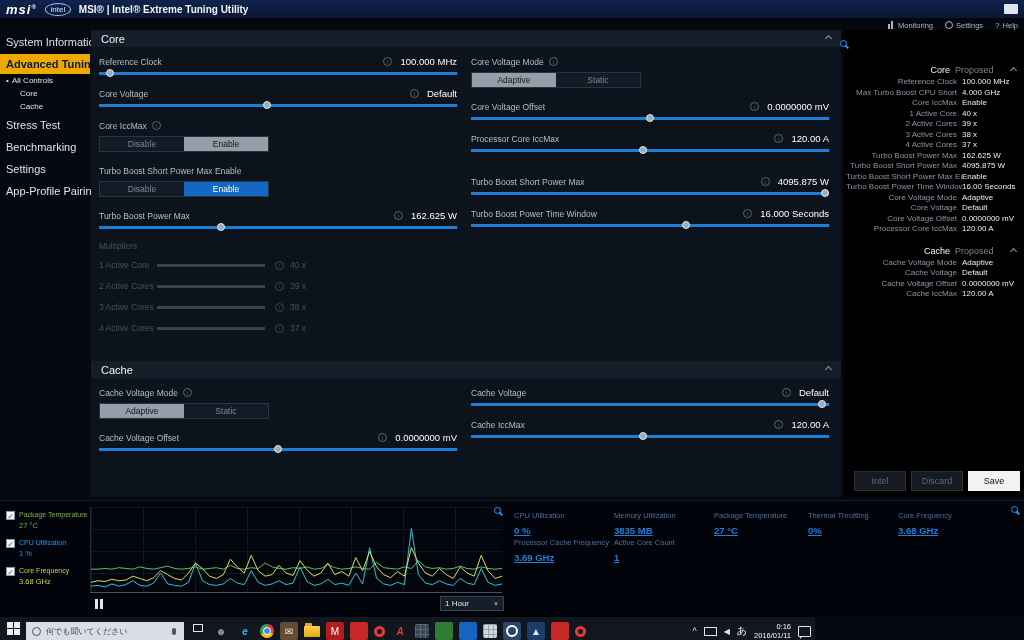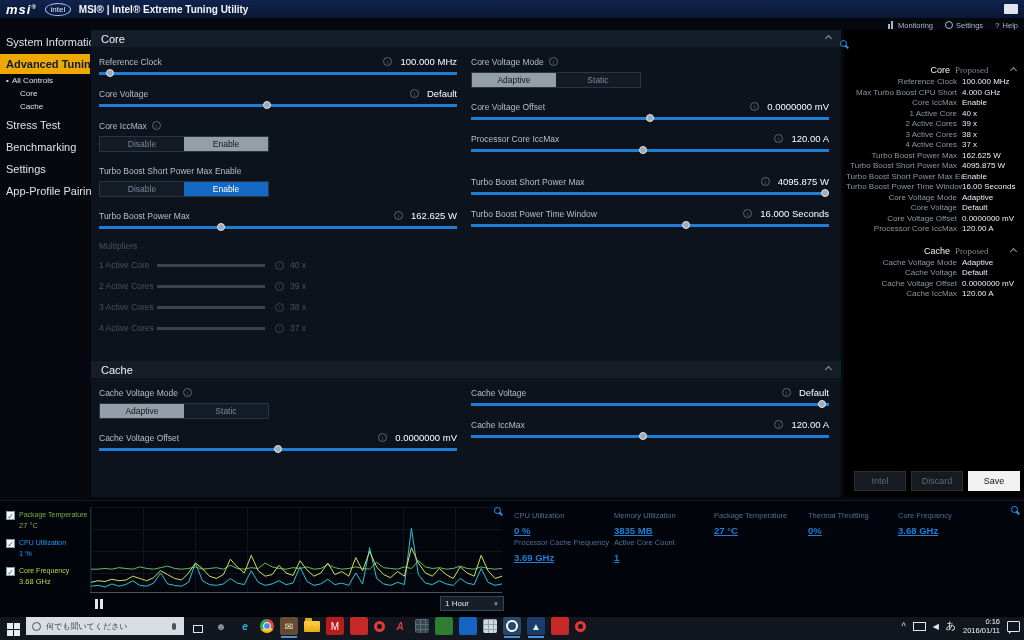--- a/index.html
+++ b/index.html
@@ -68,21 +68,21 @@
 
   
   .right-panel { position:absolute; top:30px; left:844px; width:180px; height:467px; background:#000; }
   .rp-tool { position:absolute; top:3px; right:4px; }
   .mag { width:7px; height:7px; border:1.5px solid #2196f3; border-radius:50%; position:relative; display:inline-block; cursor:pointer; }
   .mag::after { content:""; position:absolute; width:4px; height:1.5px; background:#2196f3;
                 transform:rotate(45deg); right:-3px; bottom:-1px; }
   .rp-body { padding:14px 6px 0 2px; }
   .rp-header { display:flex; align-items:center; font-size:9px; line-height:13px; margin-top:2px; }
   .rp-h-title { flex:1; text-align:right; color:#eef3f8; padding-right:5px; }
-  .rp-h-tag { width:56px; color:#7a8692;font-family:Liberation Serif, serif; }
+  .rp-h-tag { width:56px; color:#7a8692; }
   .rp-header .chev { margin-right:2px; }
   .rp-row { display:flex; font-size:8px; line-height:10.5px; }
   .rp-label { flex:1; text-align:right; color:#8a96a2; padding-right:5px; white-space:nowrap; overflow:hidden; }
   .rp-val { width:56px; color:#e8eef4; white-space:nowrap; }
   .rp-gap { height:8px; }
   .rp-buttons { position:absolute; bottom:6px; right:4px; display:flex; gap:5px; }
   .btn { font-family:inherit; font-size:9px; padding:4px 0; width:52px; border:1px solid #2a2f36; cursor:pointer; }
   .btn.dim { background:#161b22; color:#5f6870; }
   .btn.save { background:#f2f2f2; color:#111; border-color:#f2f2f2; }
 
@@ -106,22 +106,22 @@
                   border:1px solid #3a4450; display:flex; align-items:center; padding:0 4px; cursor:pointer; }
   .range-label { font-size:8px; color:#dfe6ee; flex:1; }
   .range-arrow { font-size:6px; color:#8a96a2; }
   .stats { position:absolute; left:514px; top:10px; display:grid;
            grid-template-columns:96px 96px 90px 86px 96px; grid-auto-rows:29px; column-gap:4px; }
   .stat-label { font-size:7.5px; color:#4e6f99; line-height:9px; }
   .stat-value { font-size:9.5px; font-weight:bold; color:#1d7fd6; text-decoration:underline; margin-top:2px; display:inline-block; }
   .stats-mag { position:absolute; right:6px; top:5px; }
 
   
-  .taskbar { position:absolute; bottom:0; left:0; width:1024px; height:24px; background:#11161f;
-             display:flex; align-items:flex-start; border-top:1px solid #000; }
+  .taskbar { position:absolute; bottom:0; left:0; width:815px; height:24px; background:#11161f;
+             display:flex; align-items:flex-end; border-top:1px solid #000; }
   .start { width:26px; height:24px; display:flex; align-items:center; justify-content:center; cursor:pointer; }
   .winlogo { display:grid; grid-template-columns:6px 6px; grid-template-rows:6px 6px; gap:1px; }
   .winlogo span { background:#e8eef4; }
   .searchbox { width:158px; height:18px; background:#d9dee4; display:flex; align-items:center; gap:5px;
                padding:0 6px; margin-right:4px; cursor:text; }
   .cortana-ring { width:9px; height:9px; min-width:9px; border:1.5px solid #4a5560; border-radius:50%; }
   .search-text { font-size:8px; color:#3a4450; flex:1; overflow:hidden; white-space:nowrap; }
   .mic { width:4px; height:7px; border-radius:2px; background:#4a5560; margin-right:2px; }
   .taskview { width:20px; height:24px; display:flex; align-items:center; justify-content:center; cursor:pointer; }
   .tv-box { width:10px; height:8px; border:1px solid #dfe6ee; position:relative; background:transparent; }

